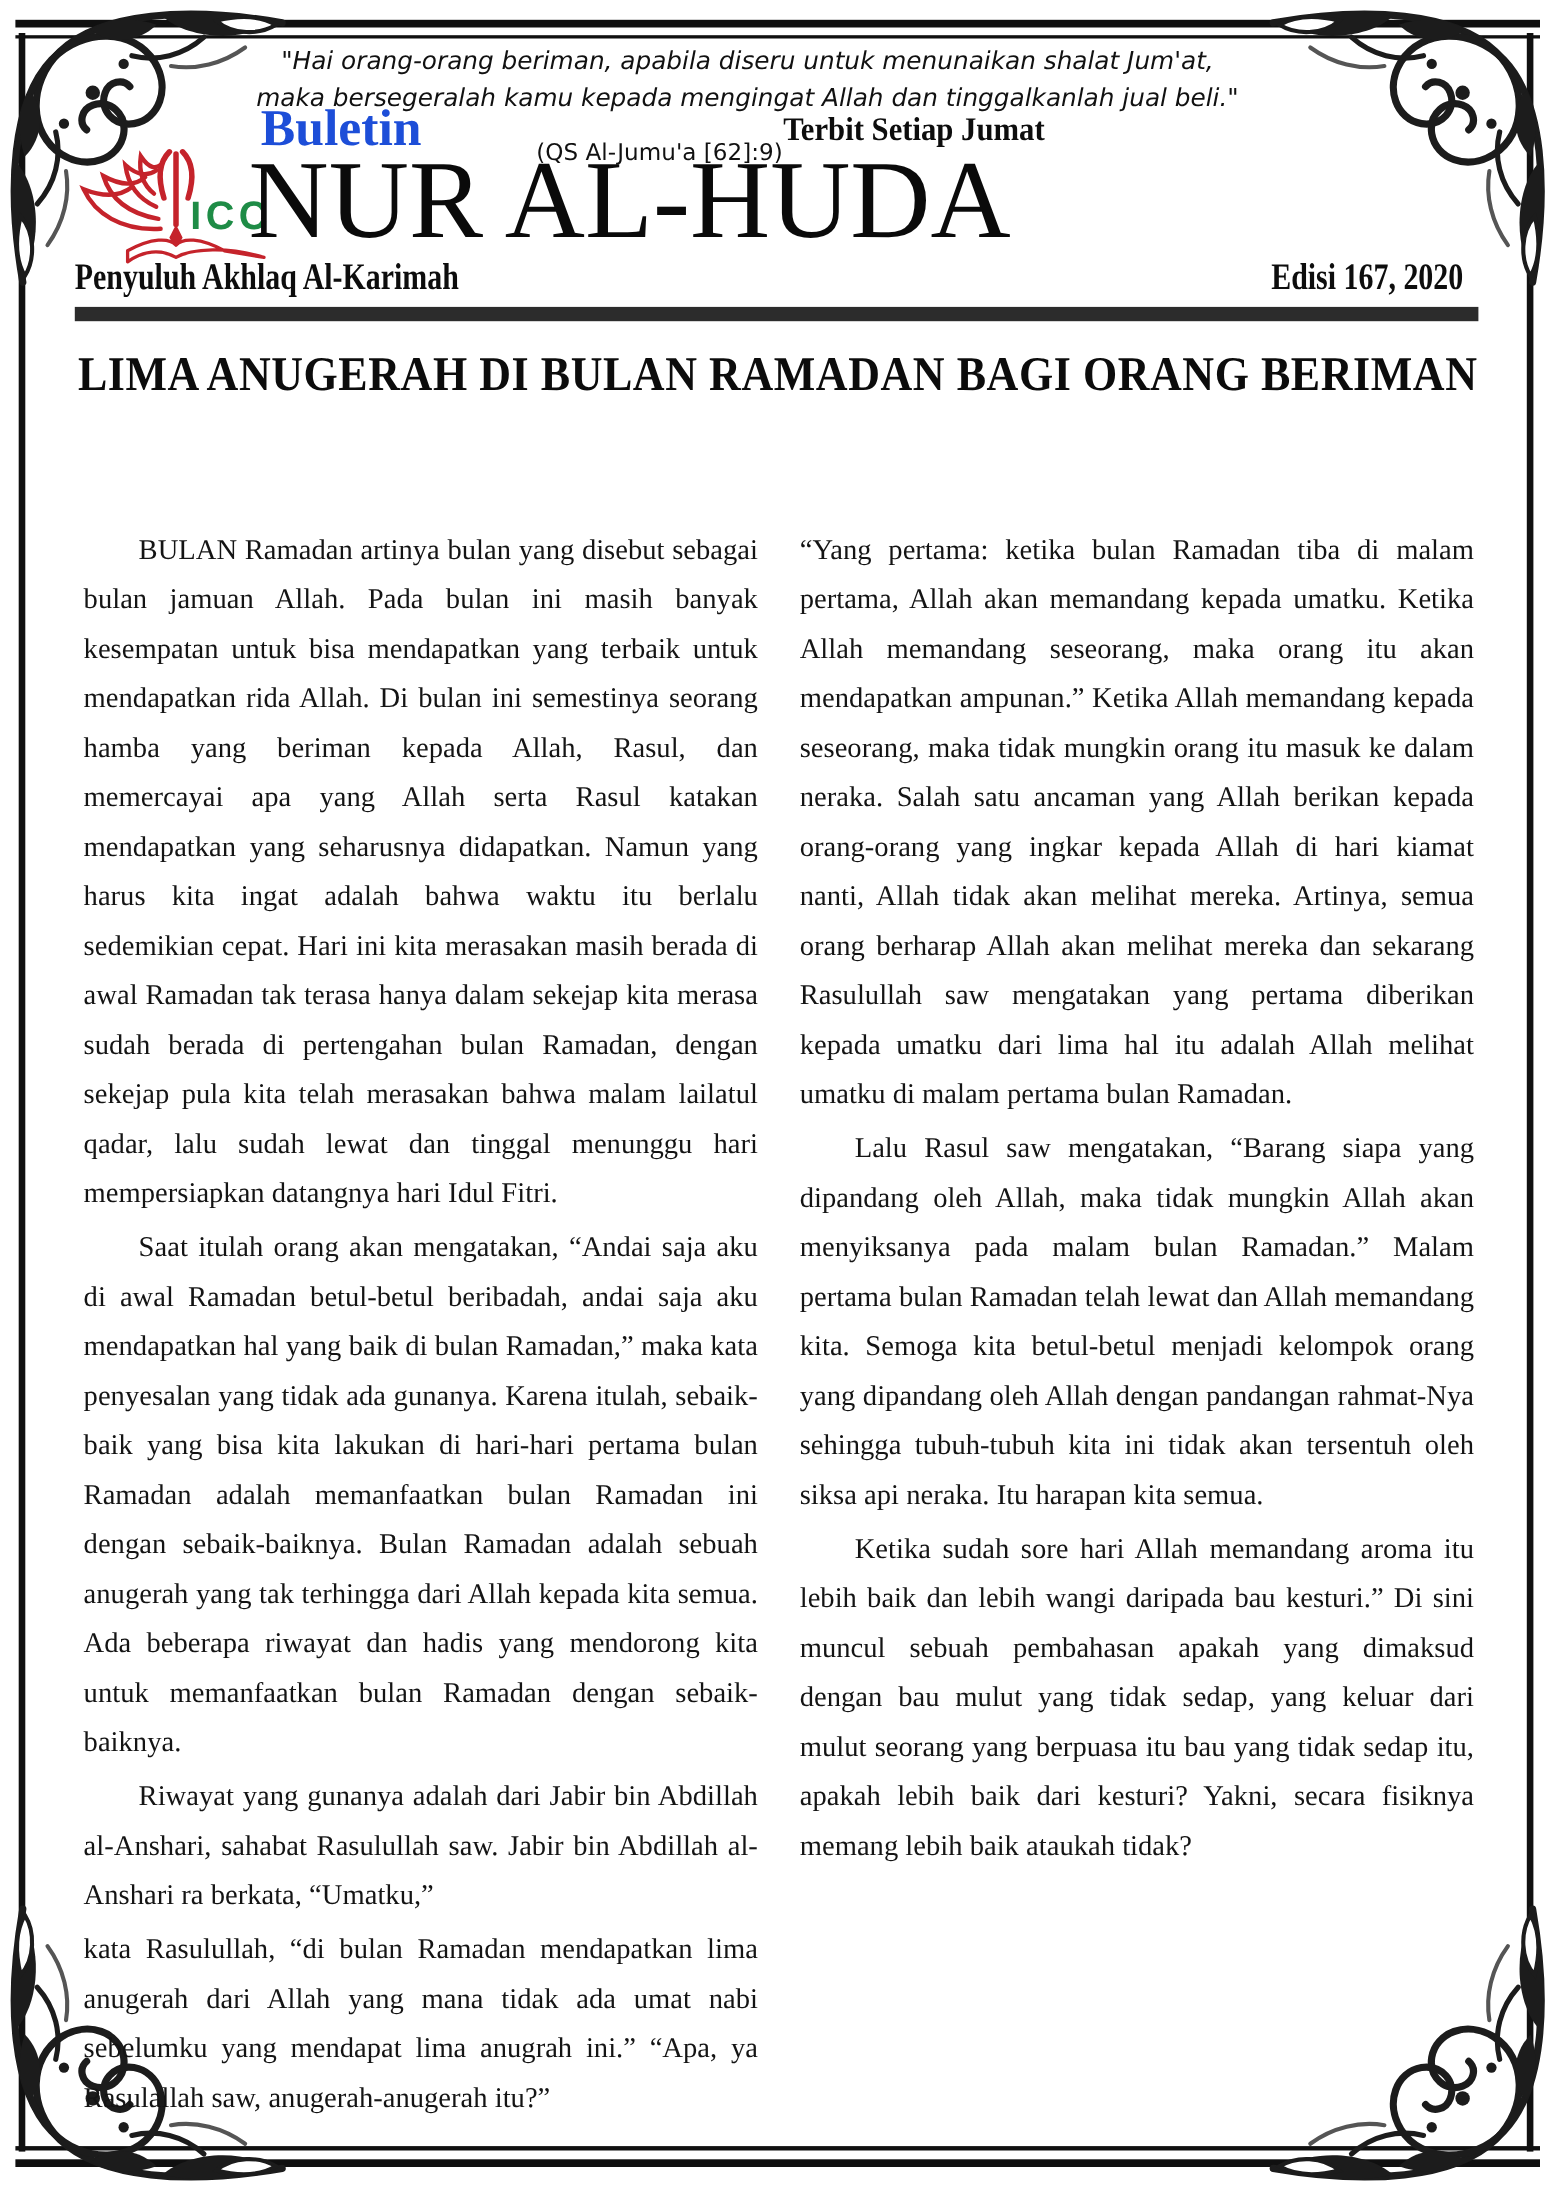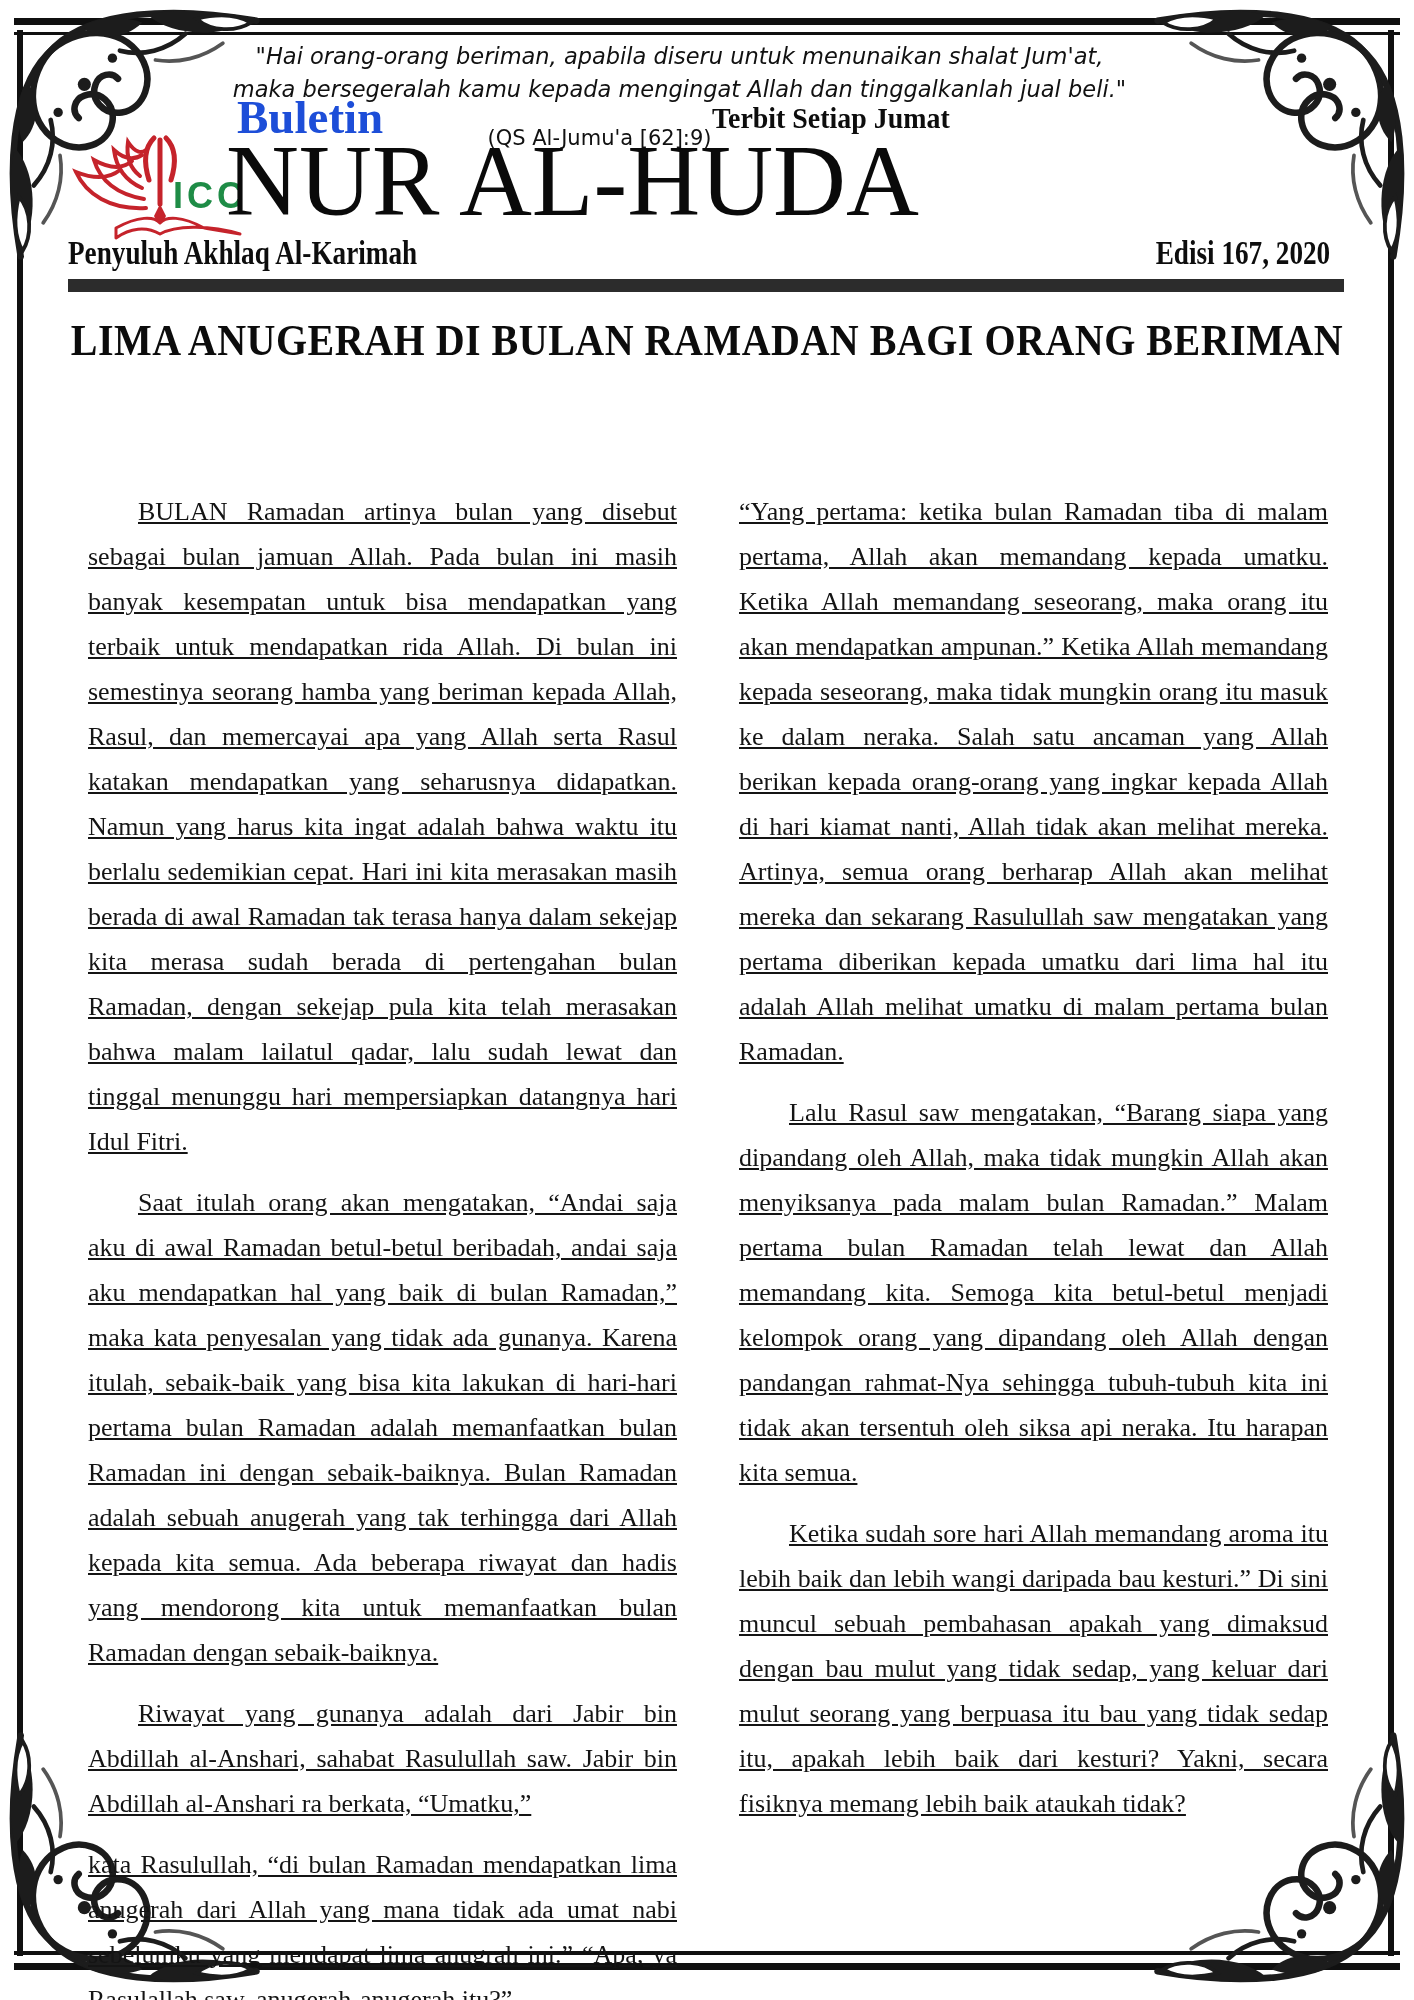--- a/index.html
+++ b/index.html
@@ -37,21 +37,21 @@
   .edition{position:absolute;right:84px;top:234px;font-size:34px;font-weight:bold;
            transform:scaleX(.8);transform-origin:right;color:#0d0d0d;}
   .divider{position:absolute;left:68px;right:70px;top:279px;height:13px;background:var(--divider,#2c2c2c);}
 
   
   .article-title{position:absolute;top:314px;left:0;right:0;text-align:center;
                  font-size:40px;font-weight:bold;letter-spacing:.5px;
                  transform:scaleY(1.1);transform-origin:top center;color:#0c0c0c;}
   .columns{position:absolute;top:473px;left:72px;right:70px;display:flex;gap:30px;}
   .col{flex:1 1 0;font-size:26px;line-height:45px;text-align:justify;color:#141414;}
-  .col p{margin:16px;text-indent:50px;text-decoration:underline;}
+  .col p{margin:4px;text-indent:50px;}
   .col p.noindent{text-indent:0;}
 </style>
 </head>
 <body>
 
 <svg width="0" height="0" style="position:absolute" aria-hidden="true">
   <symbol id="ornament-corner" viewBox="0 0 280 280">
     <g stroke="#1c1c1c" fill="none" stroke-linecap="round">
       <path d="M272,20 C180,4 96,10 56,48 C24,79 26,128 58,148 C84,164 114,152 118,128 C121,108 104,94 88,100 C77,104 74,117 82,124" stroke-width="7"></path>
       <path d="M20,272 C4,180 10,96 48,56 C79,24 128,26 148,58 C164,84 152,114 128,118 C108,121 94,104 100,88 C104,77 117,74 124,82" stroke-width="7"></path>

